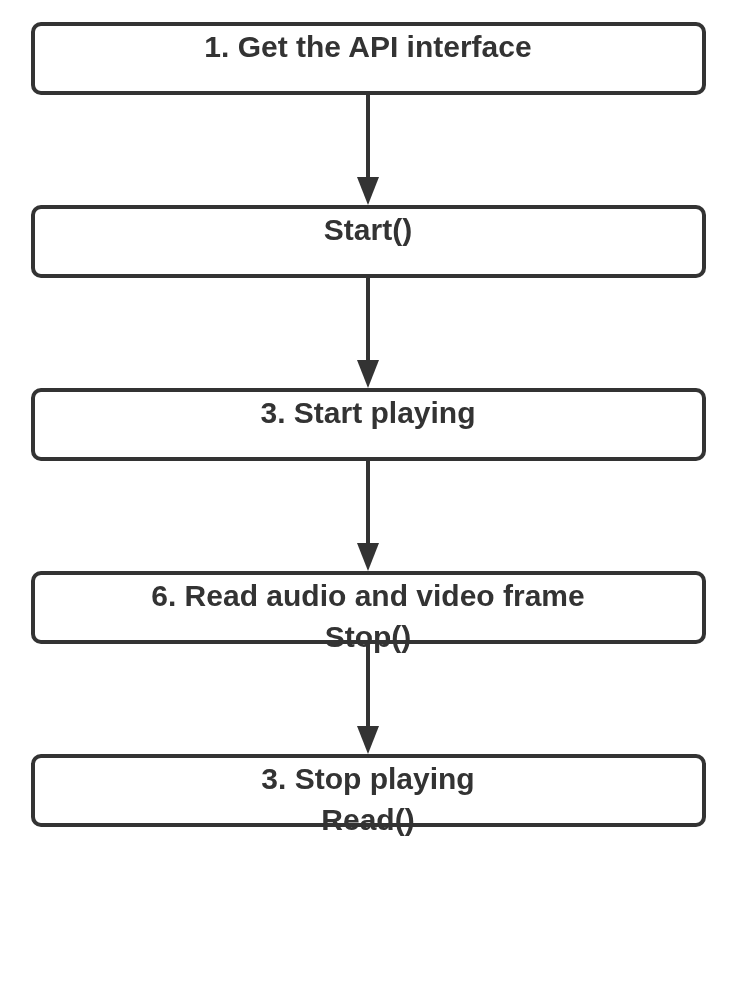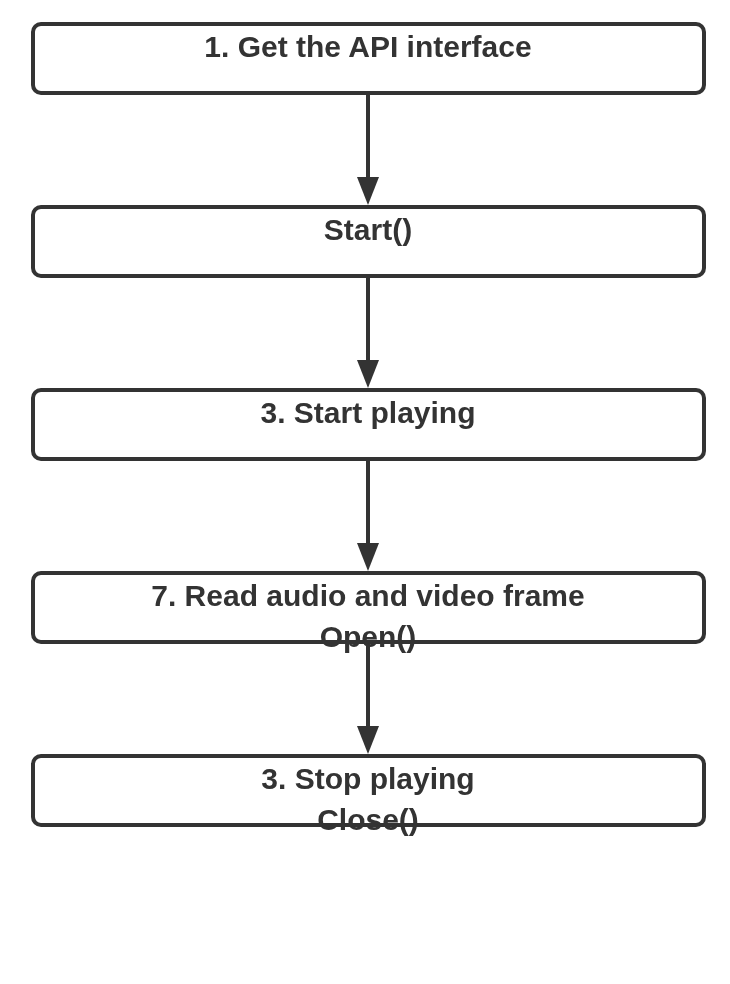--- a/index.html
+++ b/index.html
@@ -80,27 +80,27 @@
   <div class="node">
     <div class="node-line">3. Start playing</div>
   </div>
 
   <svg class="arrow" viewBox="0 0 24 110" xmlns="http://www.w3.org/2000/svg">
     <line x1="12" y1="0" x2="12" y2="84" stroke="#333333" stroke-width="4"></line>
     <polygon points="1,82 23,82 12,110" fill="#333333"></polygon>
   </svg>
 
   <div class="node">
-    <div class="node-line">7. Read audio and video frame</div>
-    <div class="node-line">Open()</div>
+    <div class="node-line">6. Read audio and video frame</div>
+    <div class="node-line">Stop()</div>
   </div>
 
   <svg class="arrow" viewBox="0 0 24 110" xmlns="http://www.w3.org/2000/svg">
     <line x1="12" y1="0" x2="12" y2="84" stroke="#333333" stroke-width="4"></line>
     <polygon points="1,82 23,82 12,110" fill="#333333"></polygon>
   </svg>
 
   <div class="node">
     <div class="node-line">3. Stop playing</div>
-    <div class="node-line">Close()</div>
+    <div class="node-line">Read()</div>
   </div>
 
 </div>
 
 </body></html>

